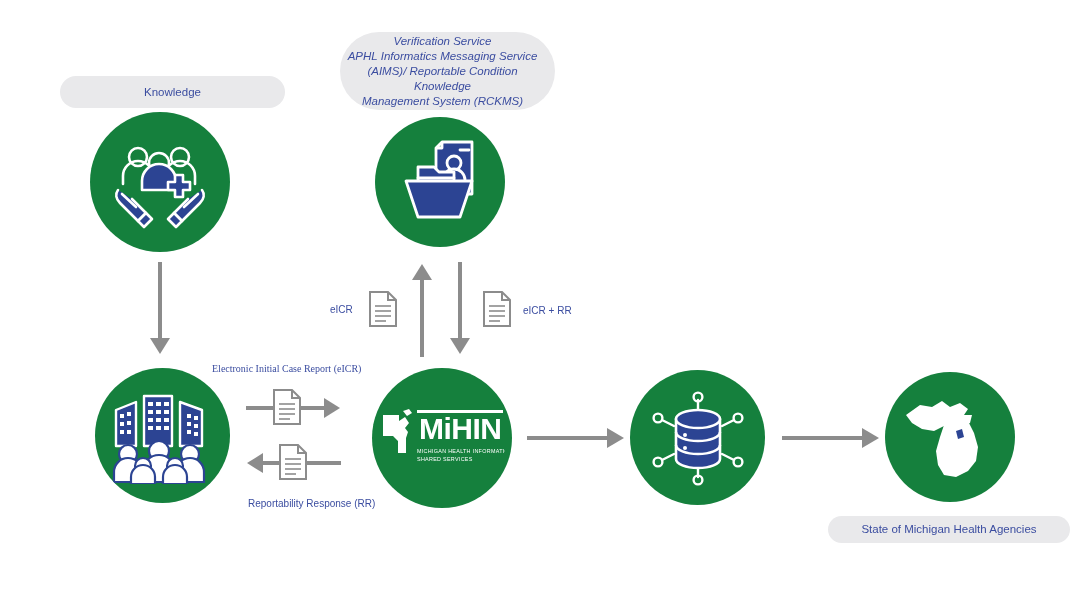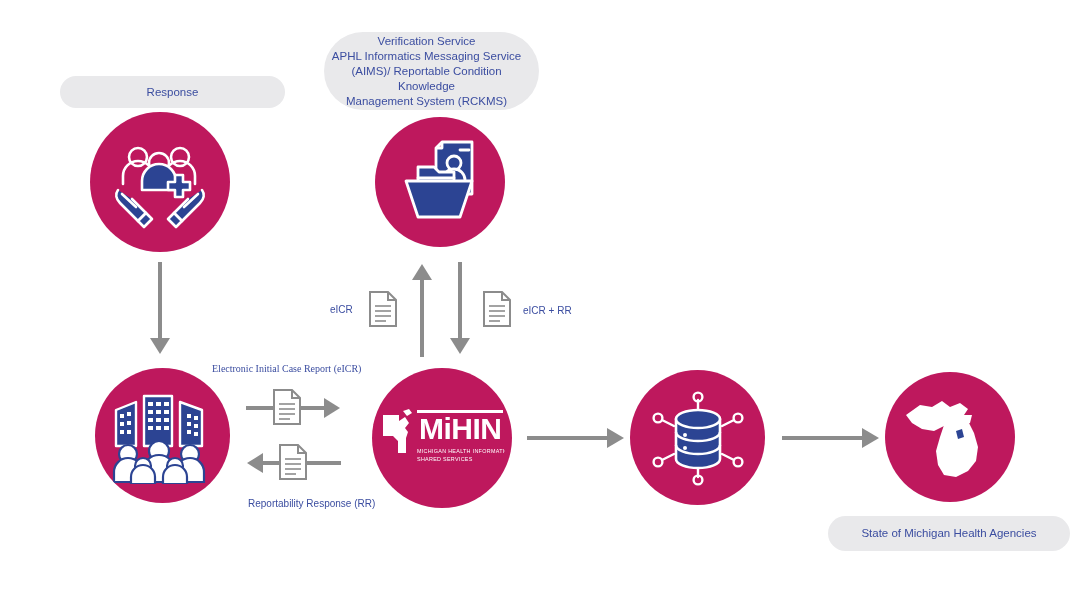--- a/index.html
+++ b/index.html
@@ -32,21 +32,21 @@
     text-align: center;
     box-sizing: border-box;
     padding: 4px 10px;
     white-space: pre-line;
   }
   .pill.left-text { justify-content: flex-start; padding-left: 34px; }
 
   
   .circle {
     border-radius: 50%;
-    background: #be185d;
+    background: #15803d;
     display: flex;
     align-items: center;
     justify-content: center;
     overflow: hidden;
   }
 
   
   .flow-label {
     color: #3b4da0;
     font-size: 10px;
@@ -56,21 +56,21 @@
 
   
   .docicon { display: block; }
 </style>
 </head>
 <body>
 
 <div id="canvas">
 
   <div class="abs pill" style="left:60px; top:76px; width:225px; height:32px;">
-    <span>Response</span>
+    <span>Knowledge</span>
   </div>
 
   <div class="abs circle" style="left:90px; top:112px; width:140px; height:140px;">
     <svg width="100" height="100" viewBox="0 0 100 100">
       <g fill="none" stroke="#ffffff" stroke-width="2.6" stroke-linecap="round" stroke-linejoin="round">
 
         <circle cx="28" cy="25" r="9"></circle>
         <path d="M13 52 v-8 a15 15 0 0 1 30 0 v8"></path>
 
         <circle cx="70" cy="25" r="9"></circle>
@@ -92,21 +92,21 @@
     </svg>
   </div>
 
   <div class="abs" style="left:140px; top:262px; width:40px; height:95px;">
     <svg width="40" height="95" viewBox="0 0 40 95">
       <line x1="20" y1="0" x2="20" y2="80" stroke="#8c8c8c" stroke-width="4"></line>
       <path d="M10 76 L20 92 L30 76 Z" fill="#8c8c8c"></path>
     </svg>
   </div>
 
-  <div class="abs pill" style="left:324px; top:32px; width:215px; height:78px;">
+  <div class="abs pill" style="left:340px; top:32px; width:215px; height:78px;font-style:italic;">
     <span style="display:block; width:235px; margin-left:-10px;">Verification Service
 APHL Informatics Messaging Service
 (AIMS)/ Reportable Condition Knowledge
 Management System (RCKMS)</span>
   </div>
 
   <div class="abs circle" style="left:375px; top:117px; width:130px; height:130px;">
     <svg width="96" height="92" viewBox="0 0 96 92">
       <g fill="none" stroke="#ffffff" stroke-width="2.8" stroke-linecap="round" stroke-linejoin="round">
 
@@ -328,17 +328,17 @@
       <g fill="#ffffff">
 
         <path d="M8 30 L22 20 L34 22 L44 16 L52 22 L62 18 L70 24 L66 30 L74 30 L72 38 L60 42 L48 40 L36 46 L24 44 L14 38 Z"></path>
 
         <path d="M52 34 L62 30 L70 36 L76 48 L80 62 L78 76 L70 86 L58 92 L46 90 L40 80 L38 66 L42 52 L46 40 Z"></path>
         <path d="M58 46 L64 44 L66 52 L60 54 Z" fill="#2c4493"></path>
       </g>
     </svg>
   </div>
 
-  <div class="abs pill" style="left:828px; top:516px; width:242px; height:35px;">
+  <div class="abs pill" style="left:828px; top:516px; width:242px; height:27px;">
     <span>State of Michigan Health Agencies</span>
   </div>
 
 </div>
 
 </body></html>

